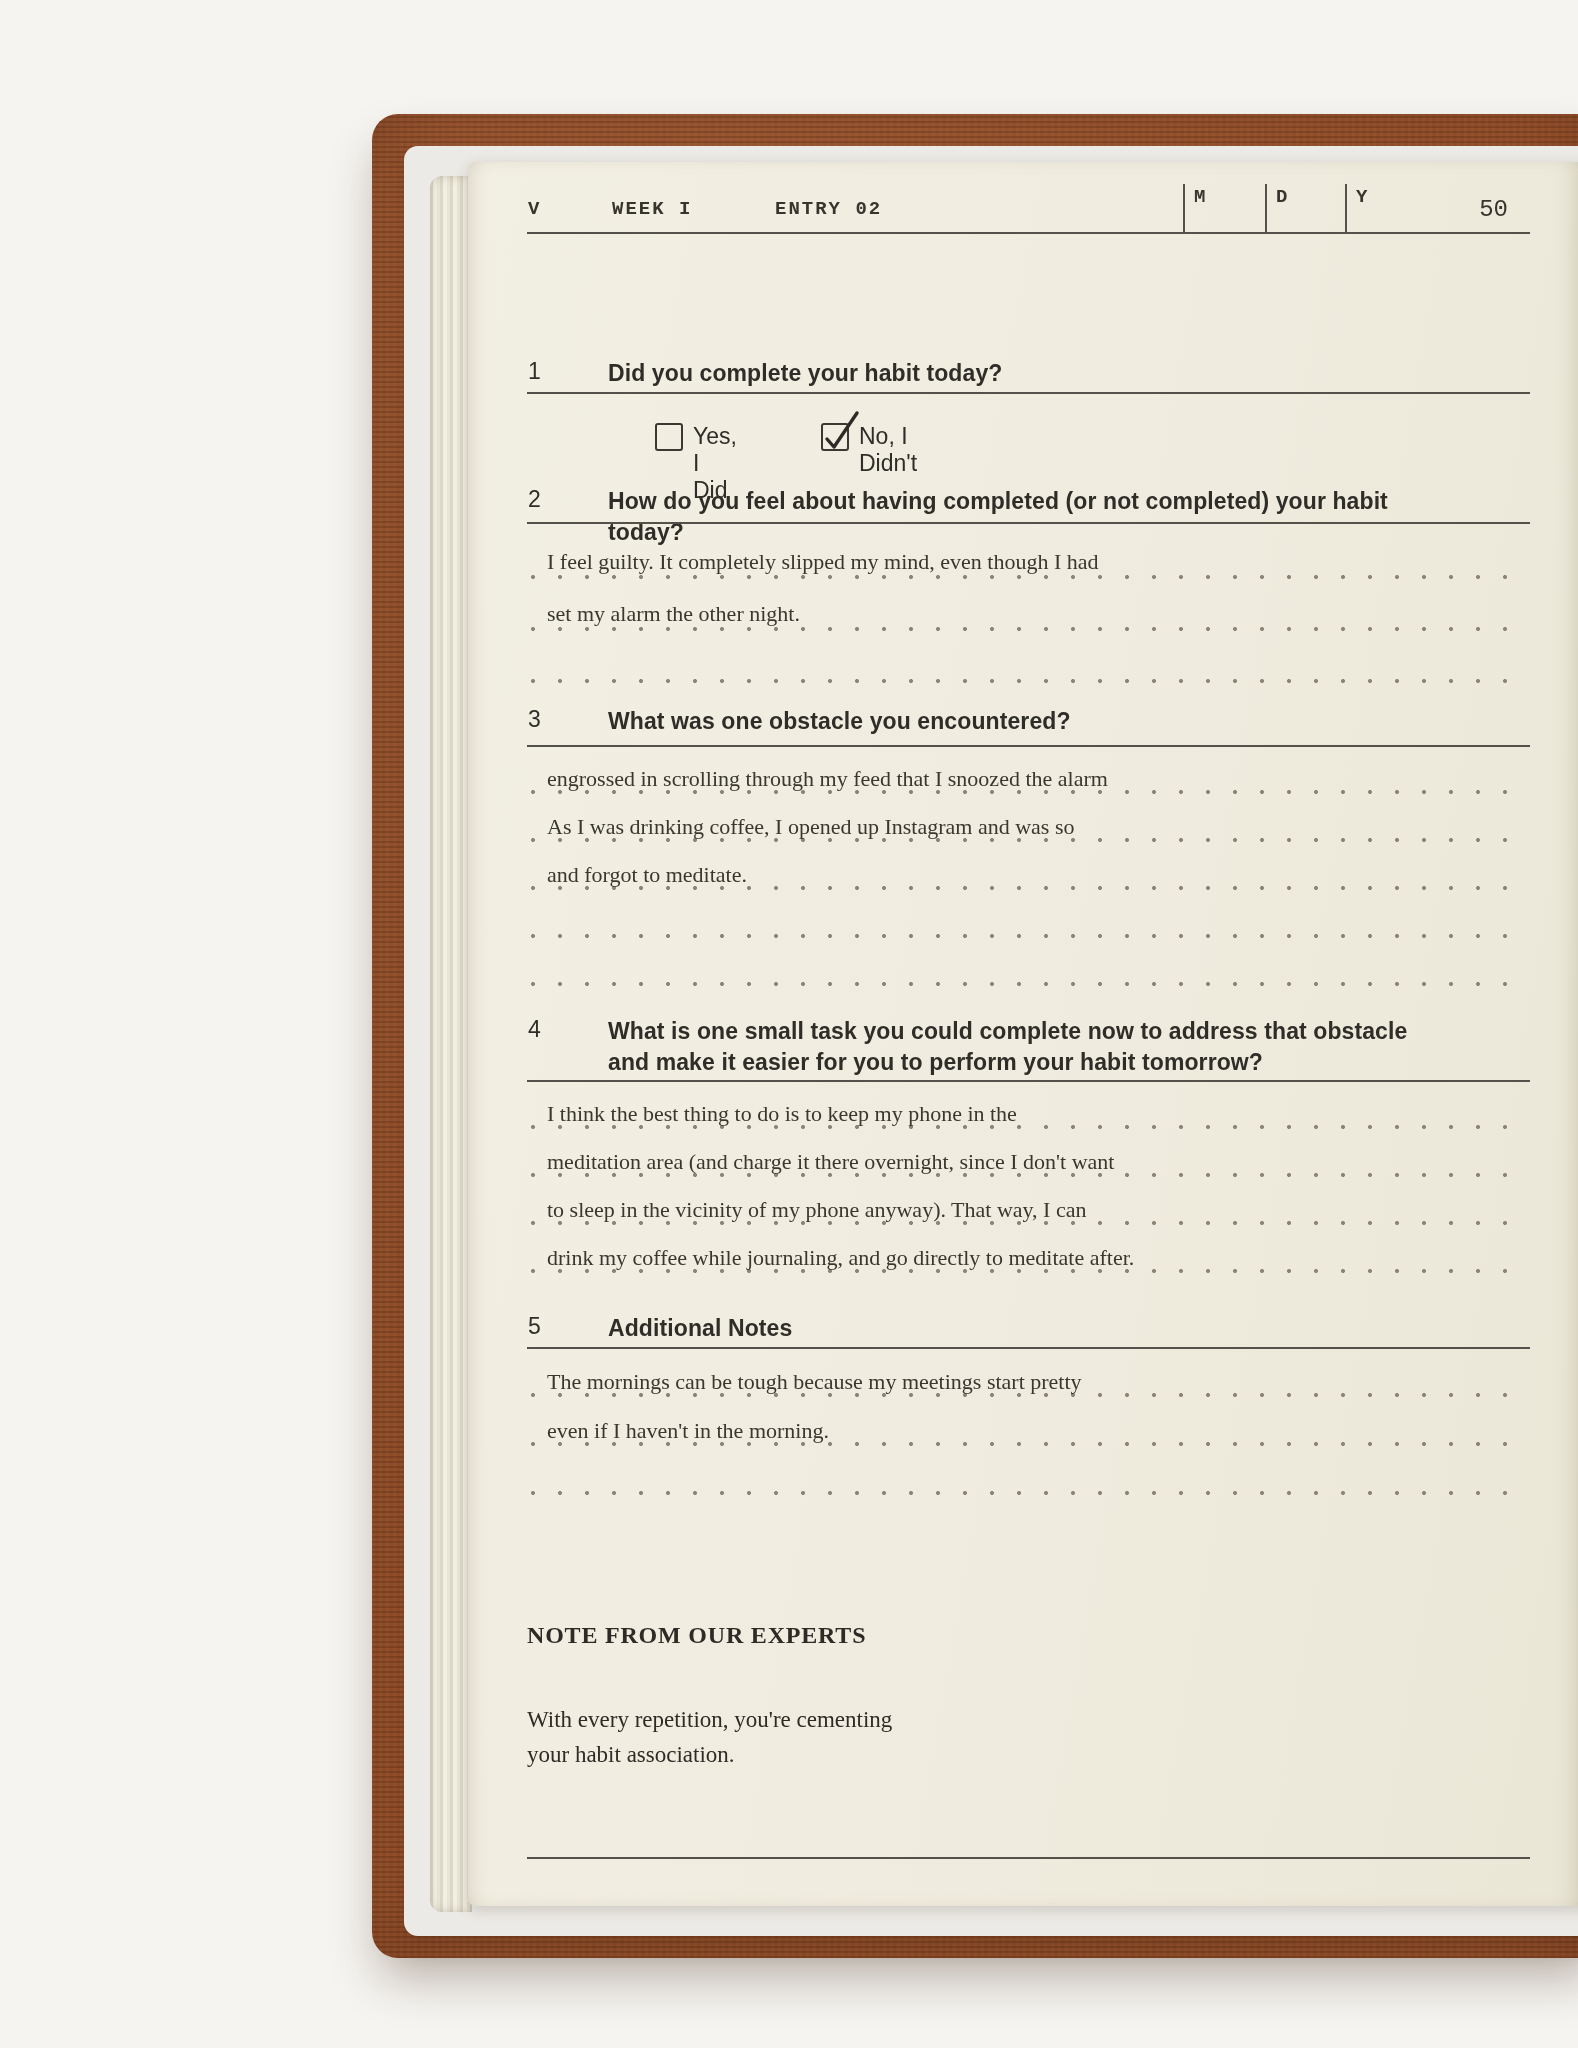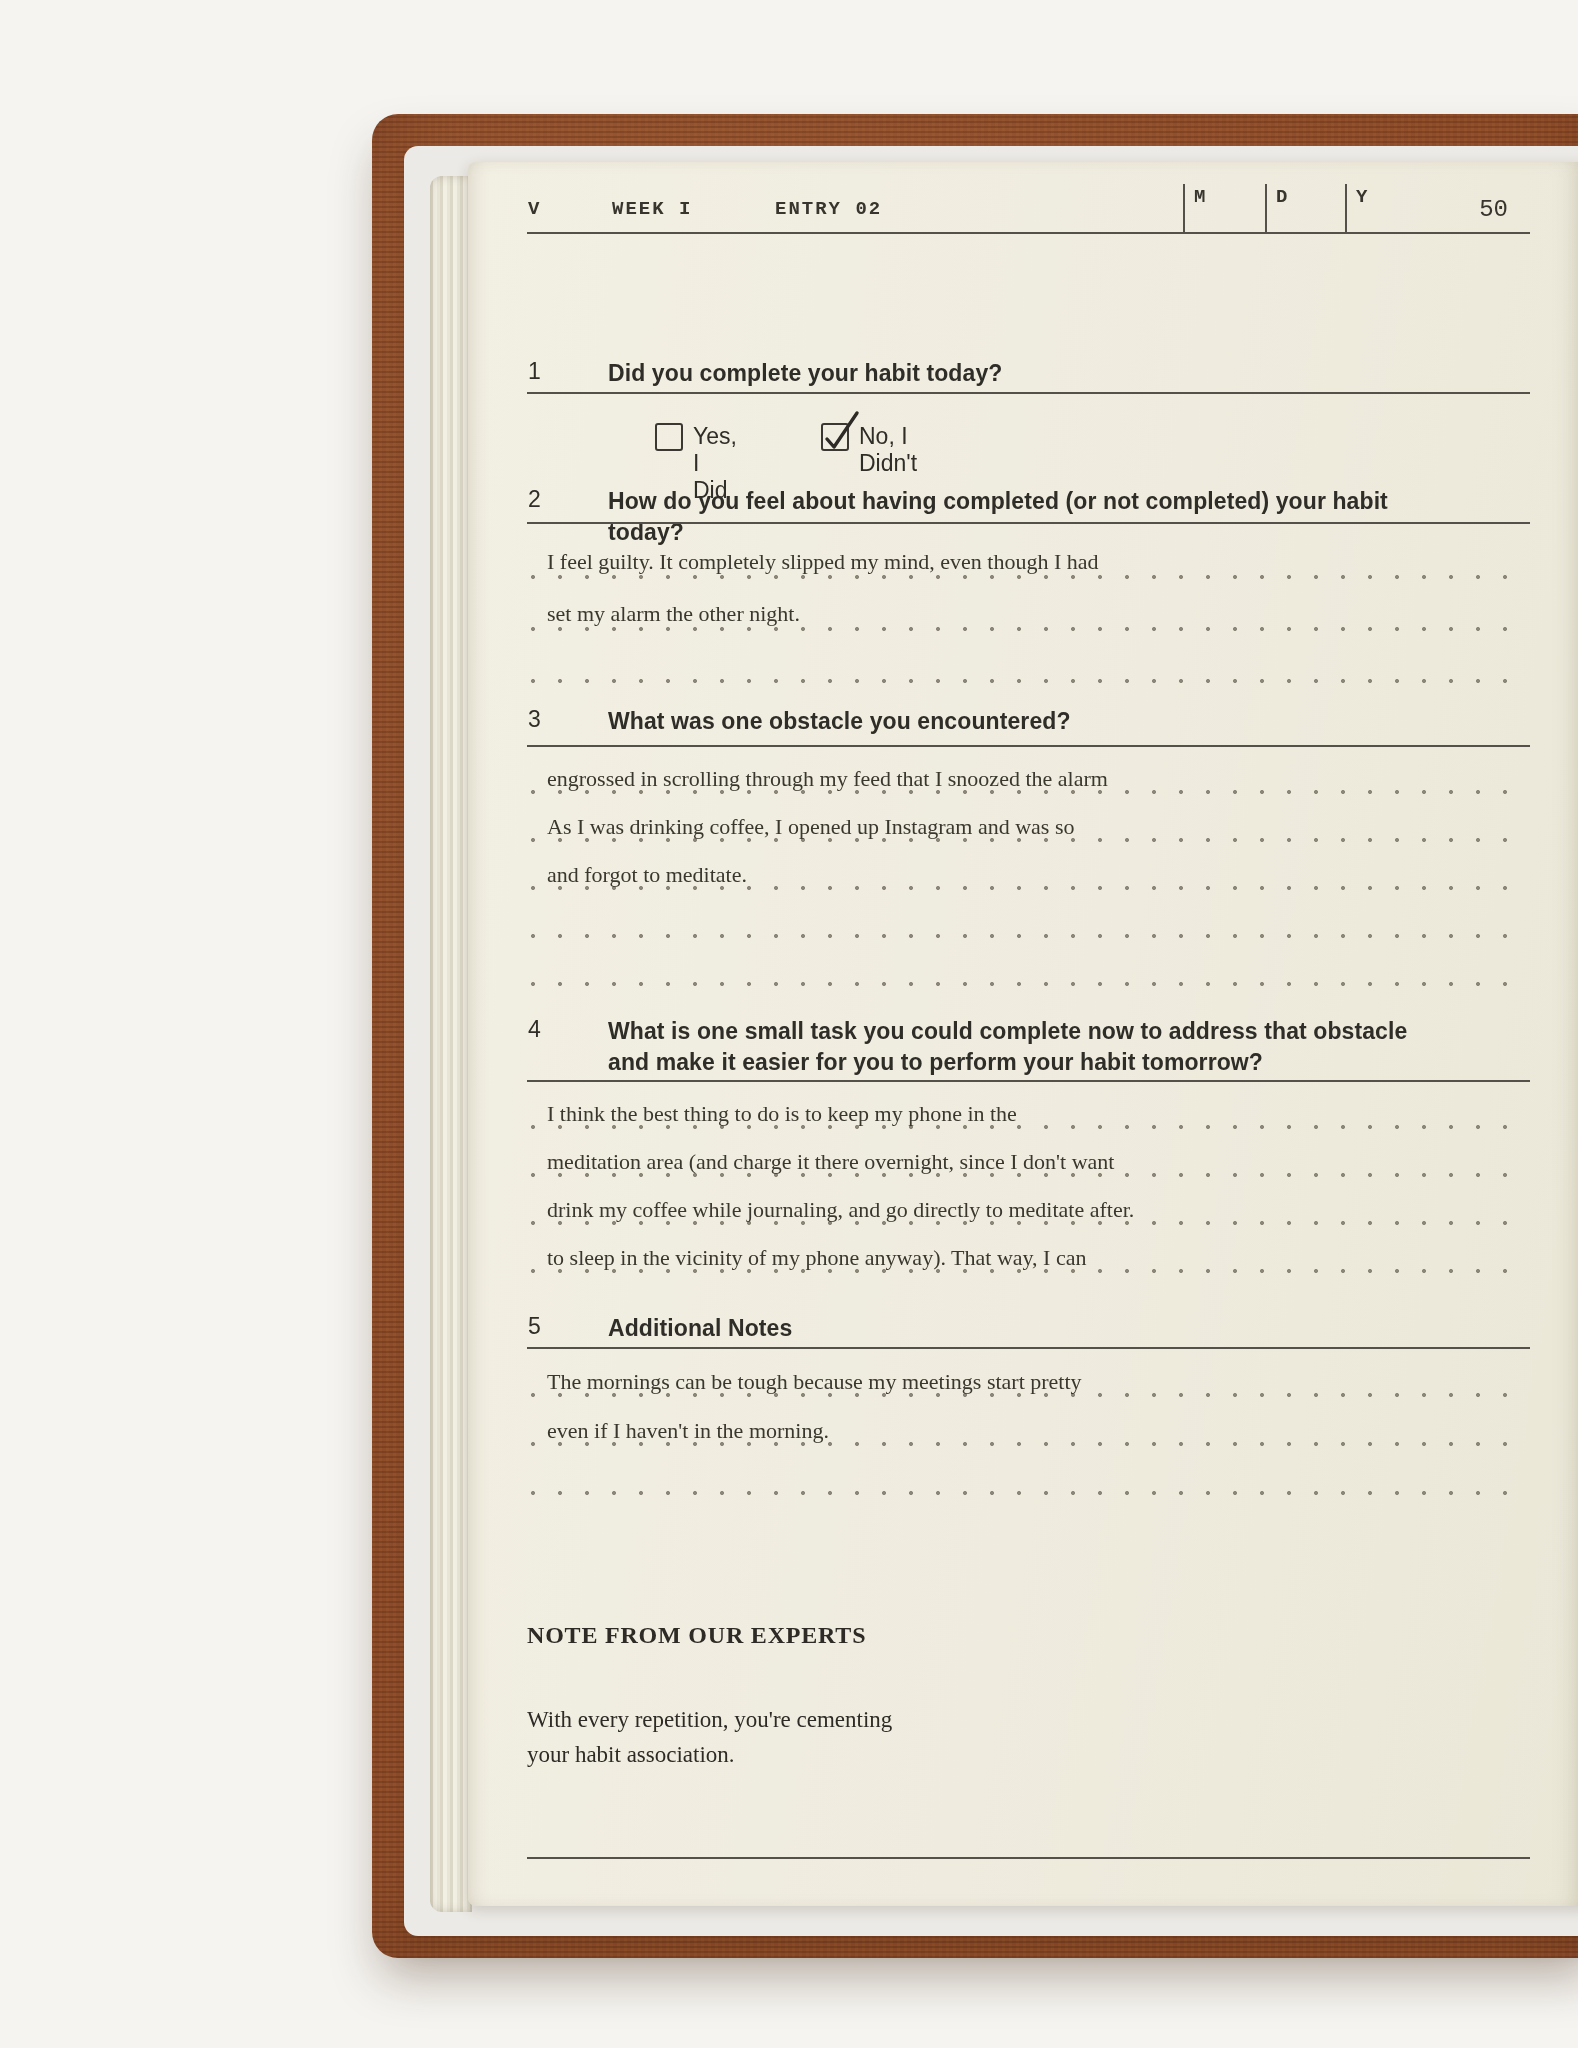--- a/index.html
+++ b/index.html
@@ -144,22 +144,22 @@
 
       <div class="q" style="top:854px">
         <span class="q-num">4</span>
         <span class="q-label">What is one small task you could complete now to address that obstacle and make it easier for you to perform your habit tomorrow?</span>
       </div>
       <div class="rule" style="top:918px"></div>
 
       <div class="ans" style="top:928px;--lh:48px">
         <div class="hand-line">I think the best thing to do is to keep my phone in the</div>
         <div class="hand-line">meditation area (and charge it there overnight, since I don't want</div>
+        <div class="hand-line">to sleep in the vicinity of my phone anyway). That way, I can</div>
         <div class="hand-line">drink my coffee while journaling, and go directly to meditate after.</div>
-        <div class="hand-line">to sleep in the vicinity of my phone anyway). That way, I can</div>
       </div>
 
       <div class="q" style="top:1151px">
         <span class="q-num">5</span>
         <span class="q-label">Additional Notes</span>
       </div>
       <div class="rule" style="top:1185px"></div>
 
       <div class="ans" style="top:1195px;--lh:49px">
         <div class="hand-line">The mornings can be tough because my meetings start pretty</div>

